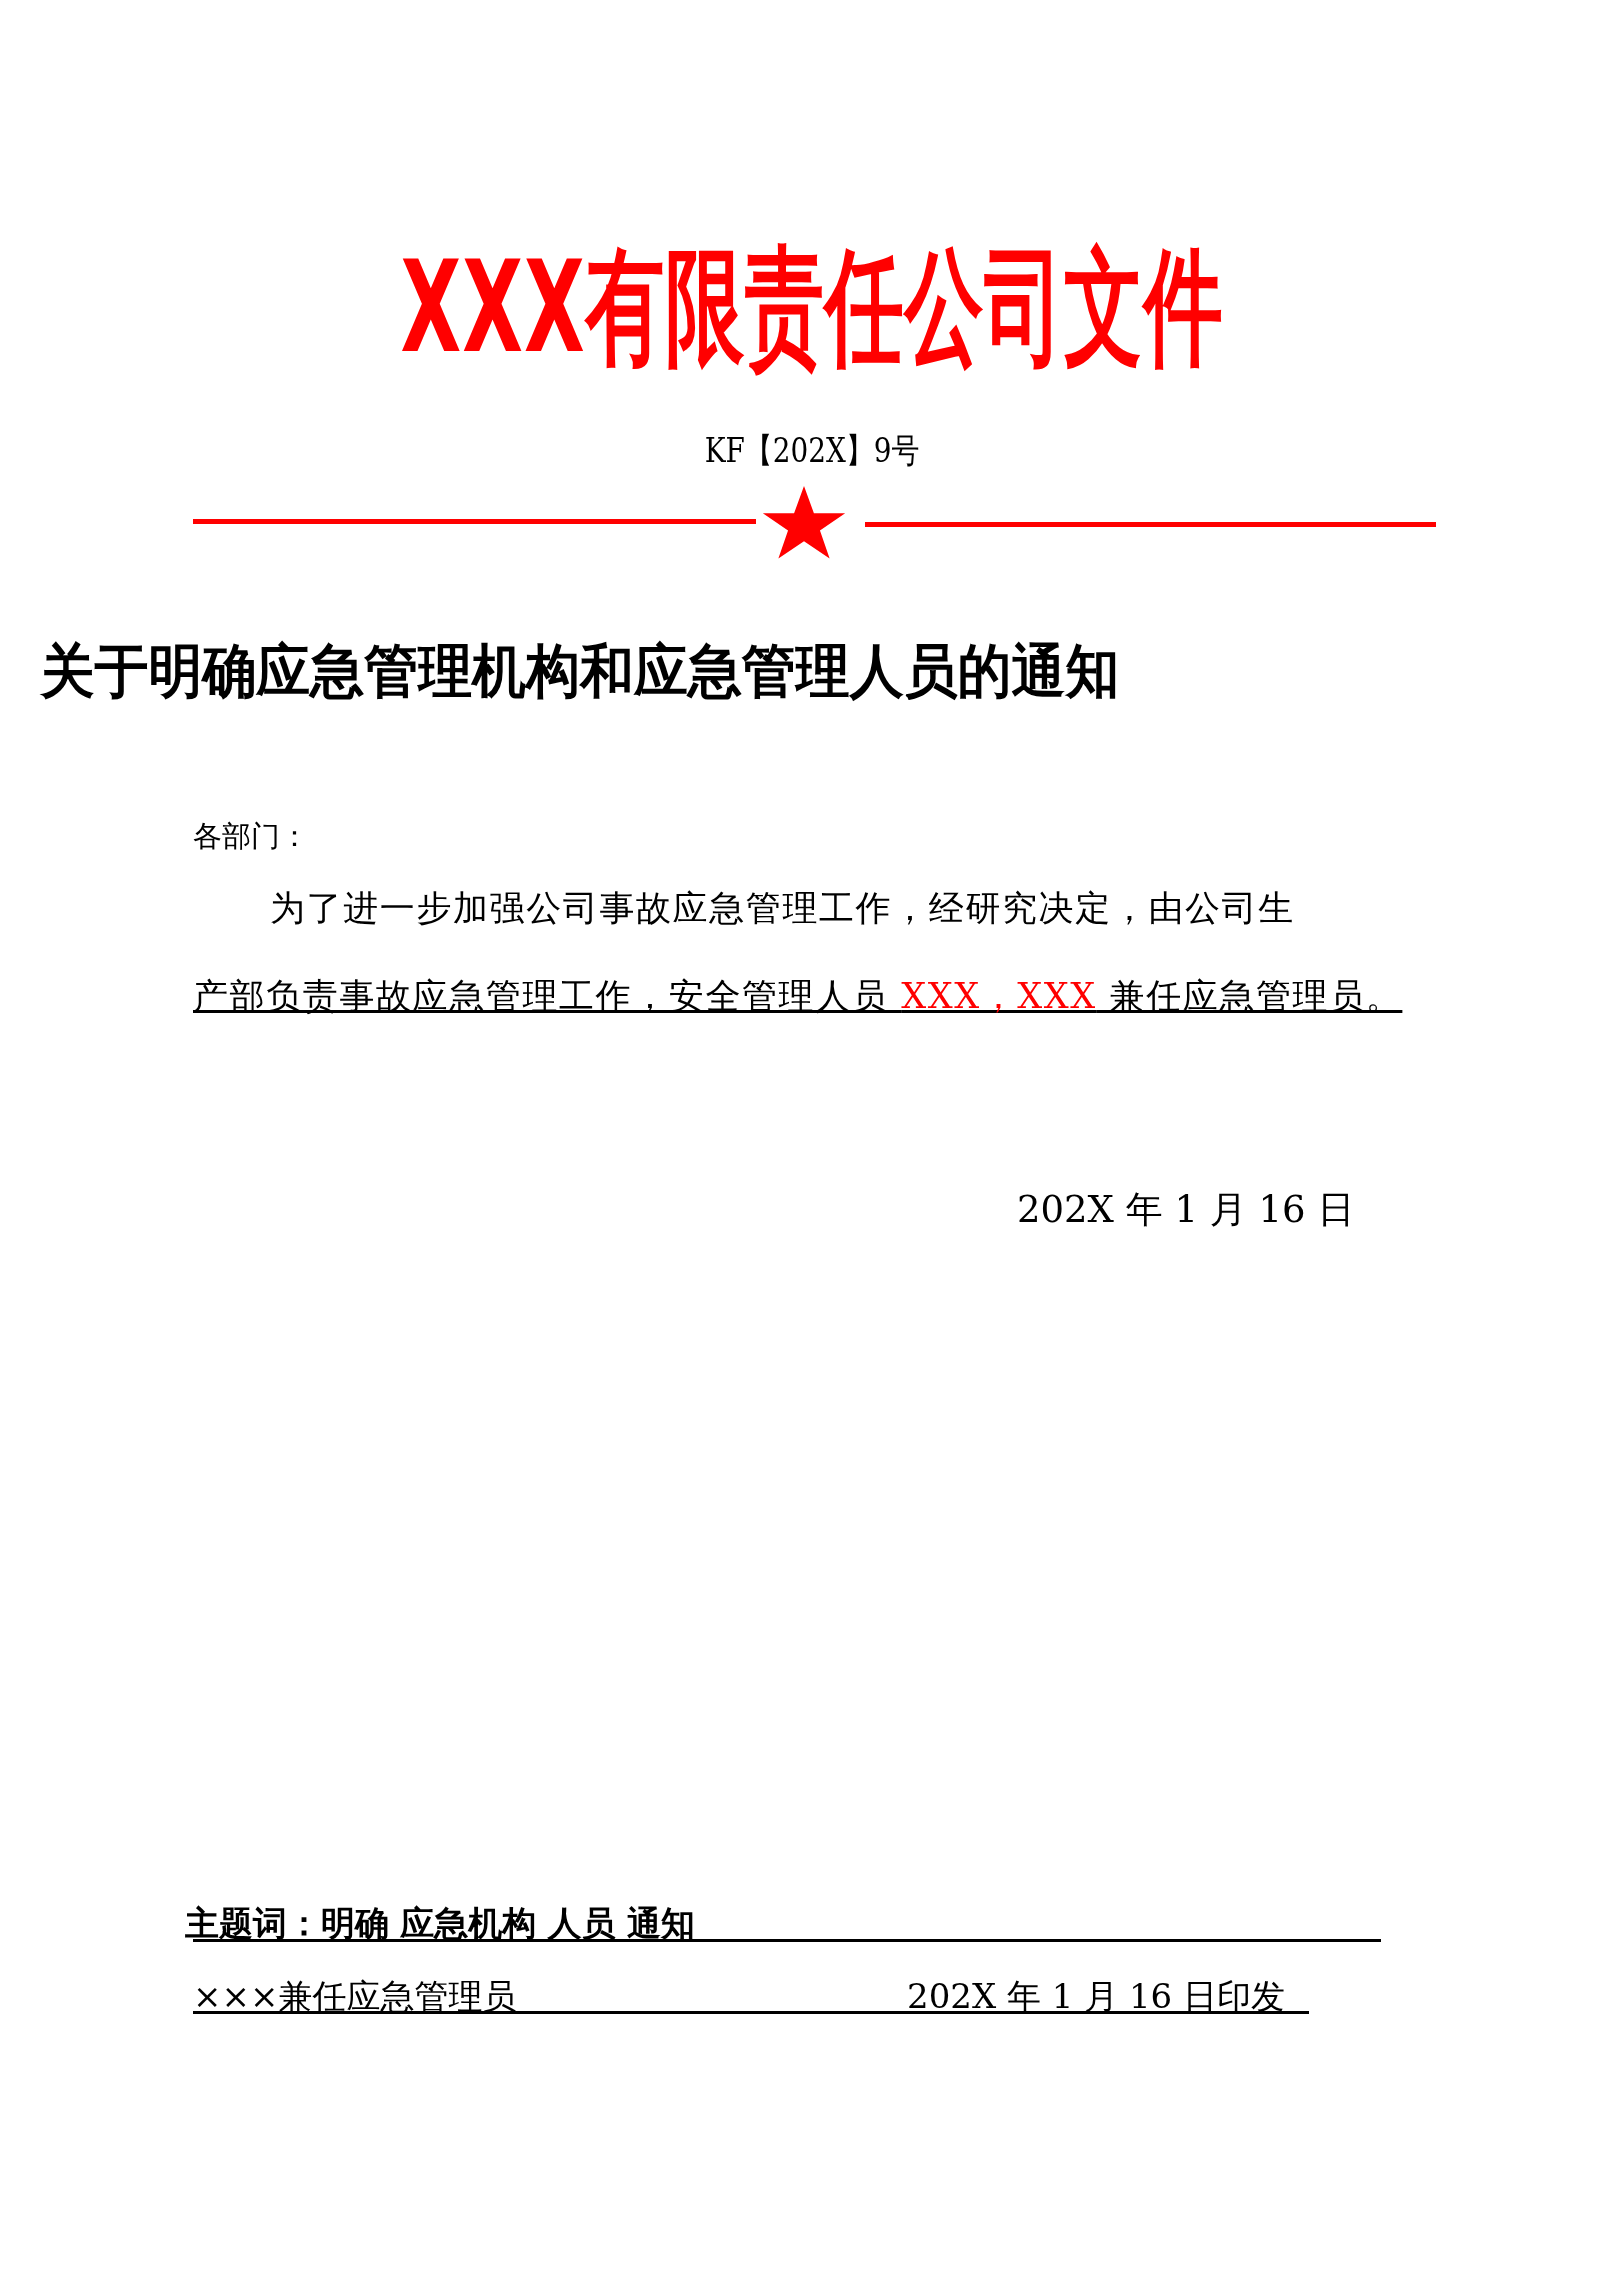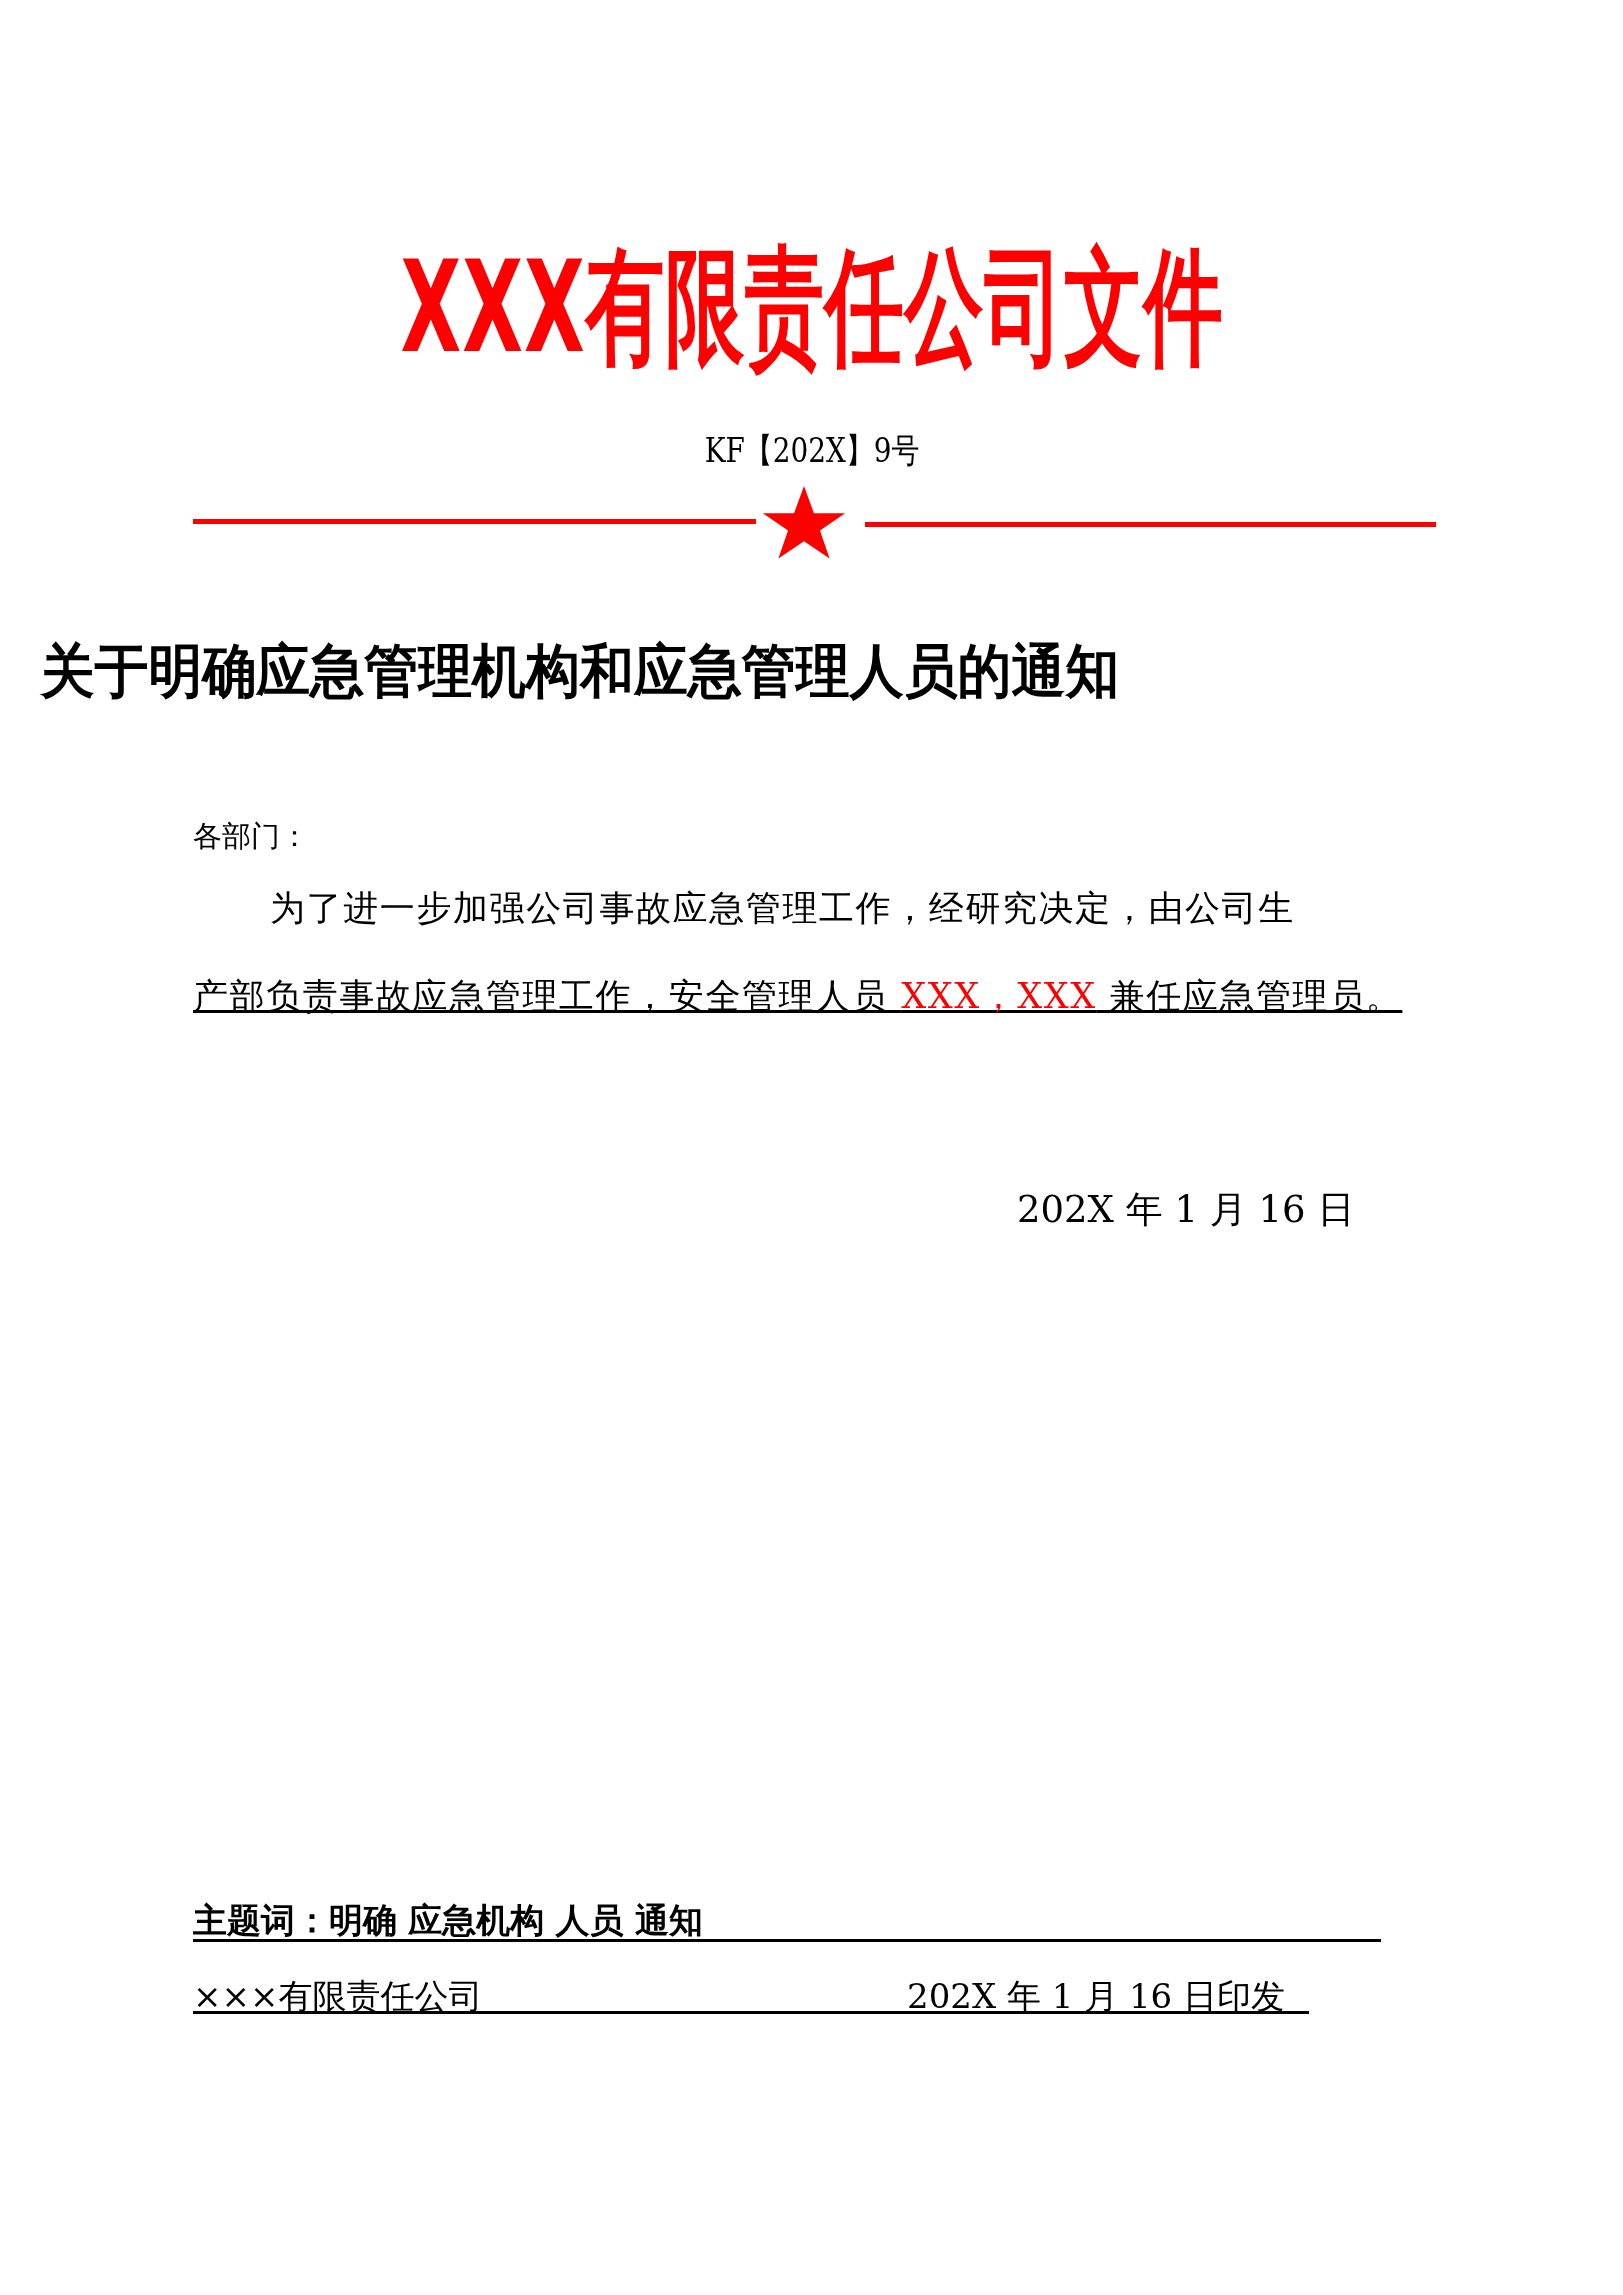--- a/index.html
+++ b/index.html
@@ -16,21 +16,21 @@
   .star { left: 762px; top: 486px; width: 84px; height: 74px; }
   .title { left: 0; width: 1624px; top: 631px; text-align: left; font-family: "DejaVu Sans", "Liberation Sans", sans-serif;
            font-weight: bold; font-size: 58px; line-height: 80px; white-space: nowrap; }
   .title span.inner { display: inline-block; transform: scaleX(0.93); transform-origin: center; }
   .salute { left: 193px; top: 808px; font-size: 29px; line-height: 56px; white-space: nowrap; }
   .para { left: 193px; width: 1254px; top: 864px; font-size: 35px; line-height: 88px; letter-spacing: 1.6px; }
   .para .l1 { display: block; padding-left: 77px; white-space: nowrap; }
   .para .l2 { display: block; white-space: nowrap; text-decoration: underline; }
   .red { color: #ff0000; }
   .date { left: 1017px; top: 1182px; font-size: 37px; line-height: 56px; white-space: nowrap; }
-  .kw { left: 193px; top: 1903px; font-family: Liberation Mono, monospace; font-weight: bold;
+  .kw { left: 185px; top: 1903px; font-family: Liberation Sans, sans-serif; font-weight: bold;
         font-size: 34px; line-height: 40px; white-space: nowrap; }
   .kw span { margin-right: 11.3px; }
   .line-black { background: #000; height: 3.2px; }
   .issuer { left: 193px; top: 1976px; font-size: 34px; line-height: 40px; white-space: nowrap; }
   .issued { left: 907px; top: 1976px; font-size: 34px; line-height: 40px; white-space: nowrap; }
 </style>
 </head>
 <body>
 
 <div class="abs masthead">XXX有限责任公司文件</div>
@@ -54,16 +54,16 @@
   <span class="l2"><span>产部负责事故应急管理工作，安全管理人员 </span><span class="red">XXX，XXX</span><span> 兼任应急管理员。</span></span>
 </div>
 
 <div class="abs date">202X 年 1 月 16 日</div>
 
 <div class="abs kw">
   <span style="margin-right:0">主题词：</span><span>明确</span><span>应急机构</span><span>人员</span><span>通知</span>
 </div>
 <div class="abs line-black" style="left:193px; top:1939px; width:1188px;"></div>
 
-<div class="abs issuer">×××有限责任公司</div>
+<div class="abs issuer">×××兼任应急管理员</div>
 <div class="abs issued">202X 年 1 月 16 日印发</div>
 <div class="abs line-black" style="left:193px; top:2011px; width:1116px;"></div>
 
 
 </body></html>

